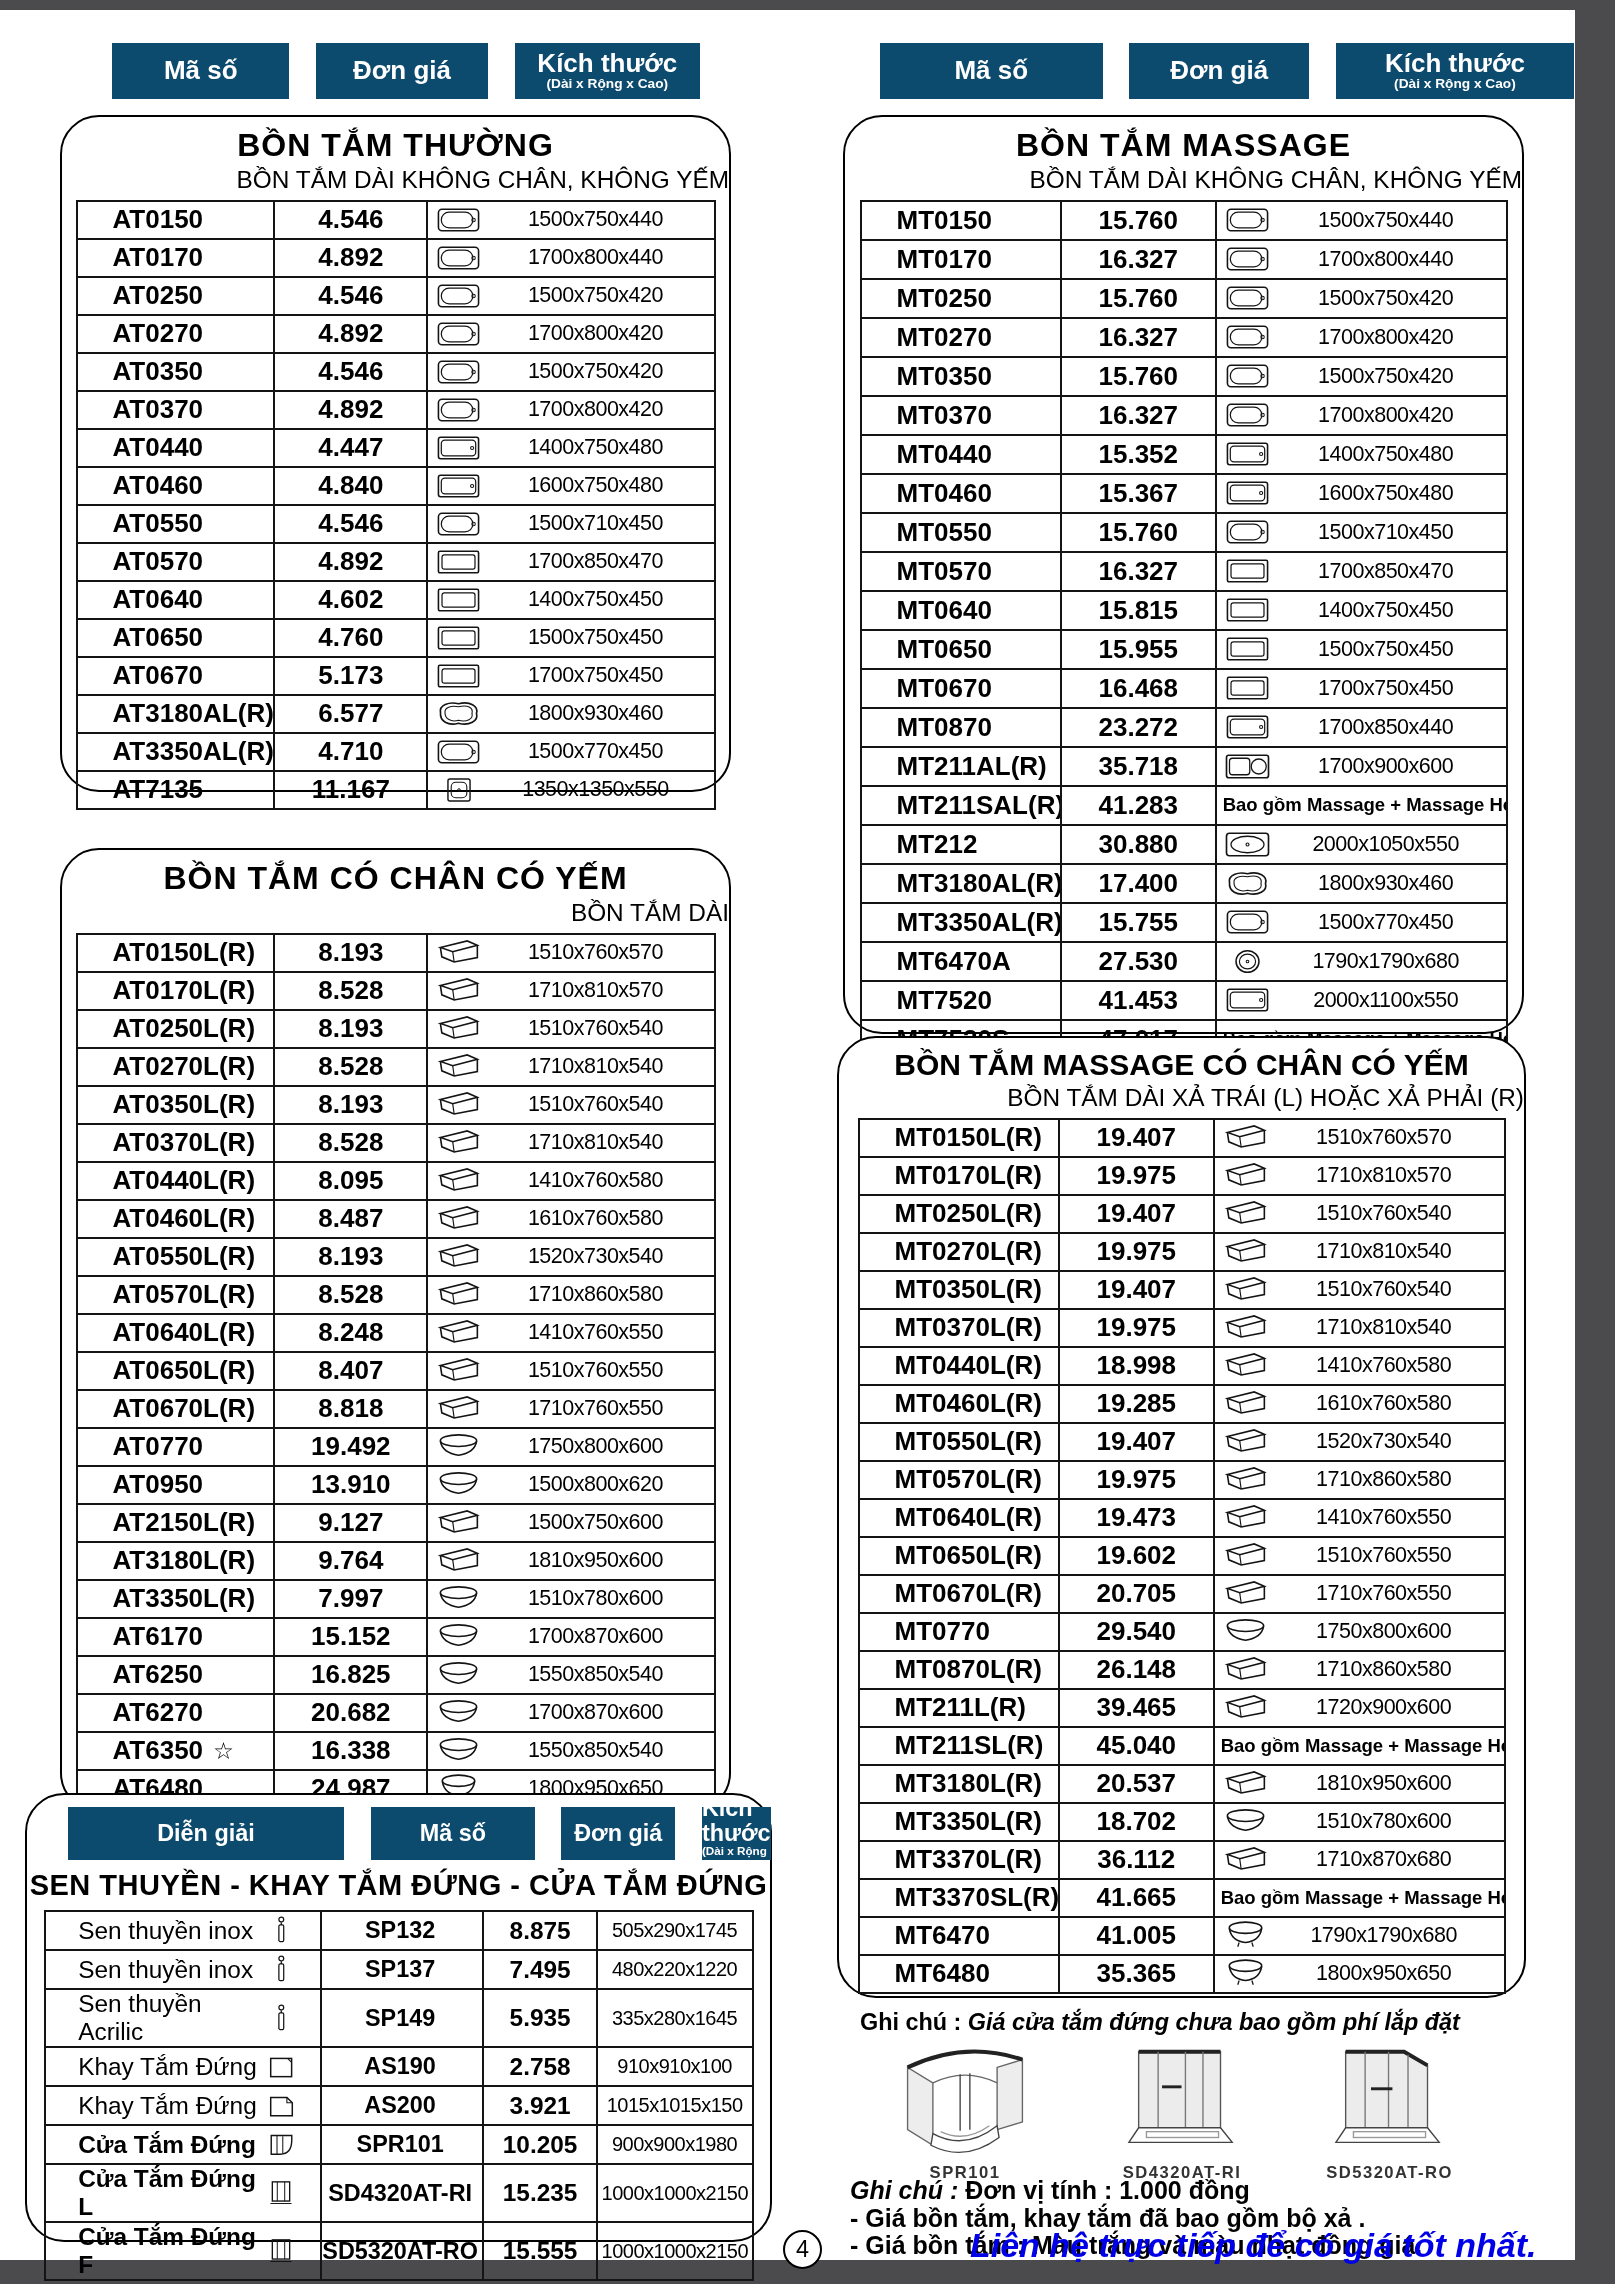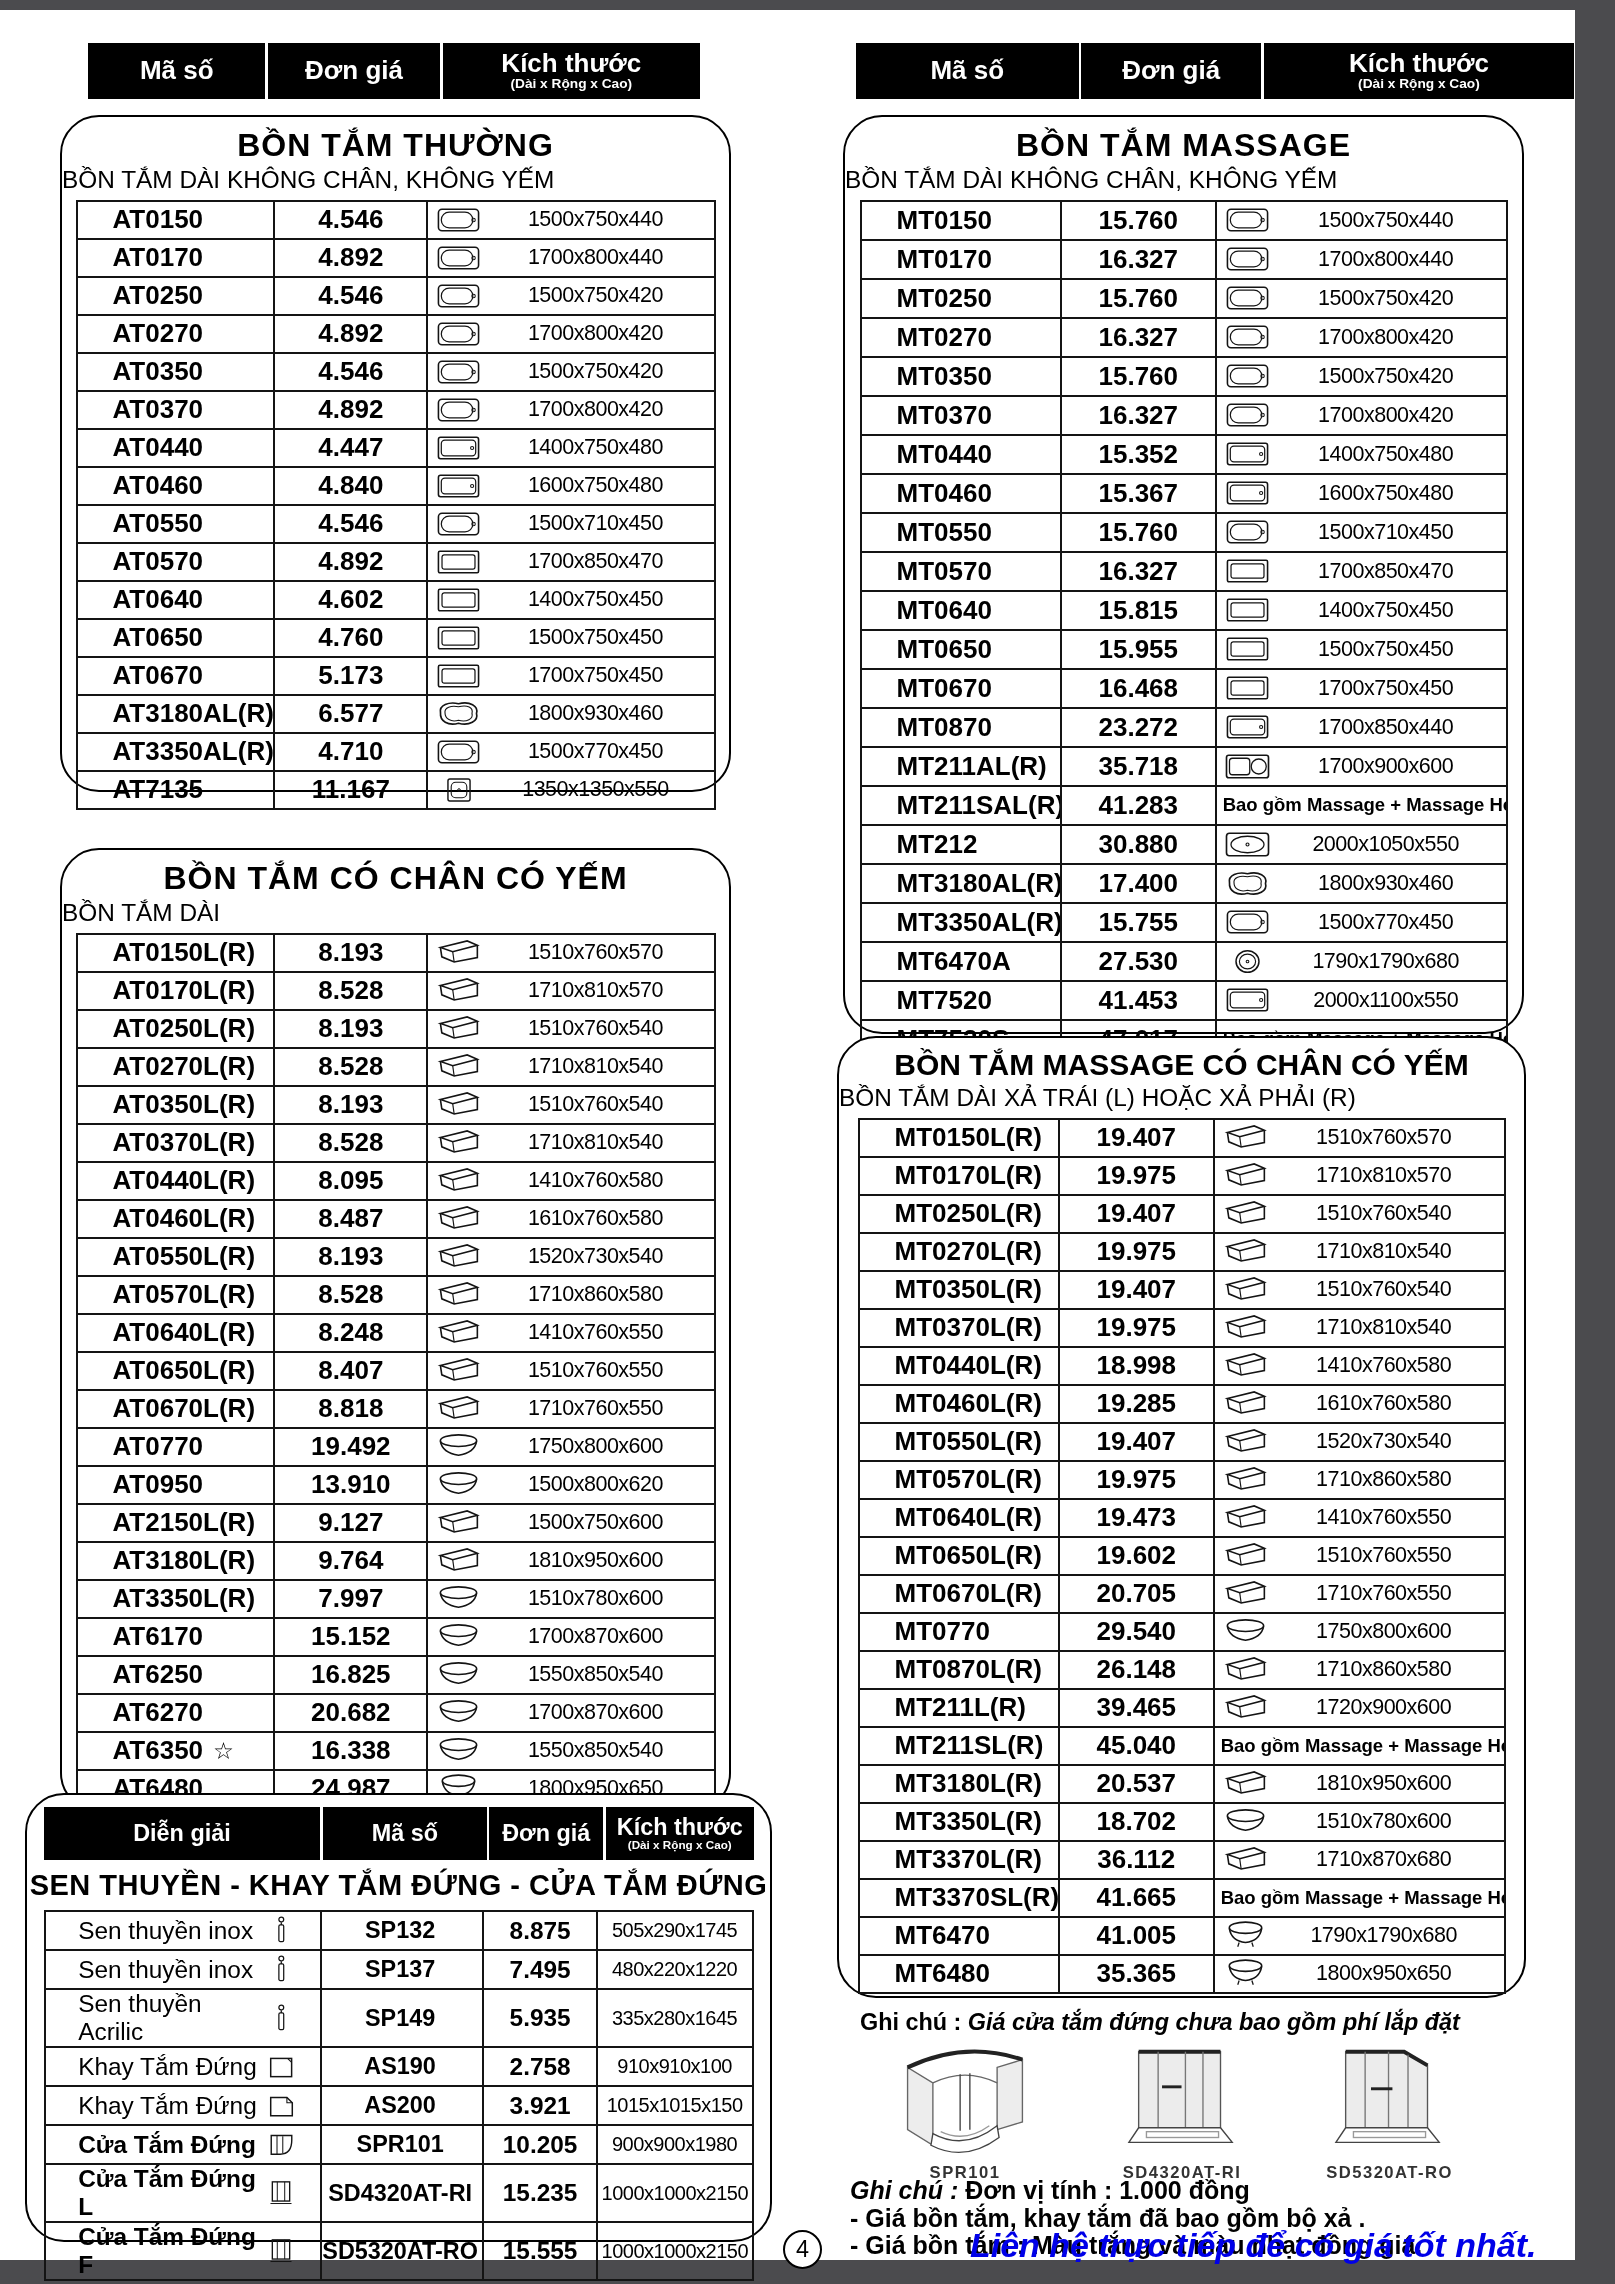--- a/index.html
+++ b/index.html
@@ -5,22 +5,22 @@
   html,body{margin:0;padding:0;background:#9a9a9a;}
   .page{position:relative;width:1616px;height:2284px;background:#fff;overflow:hidden;
         font-family:"Liberation Sans",sans-serif;color:#000;margin:0 auto;}
   .bar{position:absolute;background:#4b4b4e;}
   .bar-top{left:0;top:0;width:100%;height:9.8px;}
   .bar-right{right:0;top:0;width:41px;height:100%;}
   .bar-bottom{left:0;bottom:0;width:100%;height:24.4px;}
 
   
   .band{position:absolute;display:flex;gap:2.9px;}
-  .band-cell{background:#000000;color:#fff;font-weight:bold;display:flex;flex-direction:column;
-             align-items:center;justify-content:center;font-size:26px;line-height:1.05;}
+  .band-cell{background:#0c4a6e;color:#fff;font-weight:bold;display:flex;flex-direction:column;
+             align-items:center;justify-content:center;font-size:26px;line-height:1.05;margin-left:24px;}
   .band-sub{font-size:13.7px;font-weight:bold;}
   .band-left{left:88px;top:43px;width:612px;height:56px;}
   .band-left .c1{flex:0 0 29%;} .band-left .c2{flex:0 0 28%;} .band-left .c3{flex:1;}
   .band-right{left:856px;top:43px;width:718px;height:56px;}
   .band-right .c1{flex:0 0 31%;} .band-right .c2{flex:0 0 25%;} .band-right .c3{flex:1;}
   .band-shower{position:relative;margin:11.7px auto 0;width:710px;height:53px;}
   .band-shower .s1{flex:0 0 39%;} .band-shower .s2{flex:0 0 23%;}
   .band-shower .s3{flex:0 0 16%;} .band-shower .s4{flex:1;}
   .band-shower .band-cell{font-size:23.4px;}
   .band-shower .band-sub{font-size:11.7px;}
@@ -28,21 +28,21 @@
   
   .box{position:absolute;border:2.9px solid #000;border-radius:39px;background:#fff;}
   .box1{left:60px;top:115px;width:667px;height:673px;}
   .box2{left:60px;top:848px;width:667px;height:960px;}
   .box3{left:25px;top:1793px;width:743px;height:445px;}
   .box4{left:843px;top:115px;width:677px;height:915px;}
   .box5{left:837px;top:1036px;width:685px;height:958px;}
 
   .sec-title{text-align:center;font-weight:bold;font-size:32px;margin:9.8px 0 0;letter-spacing:1px;}
   .box5 .sec-title{font-size:30px;letter-spacing:0;}
-  .sec-sub{text-align:left;font-size:24.4px;margin:2px 0 3.9px;}
+  .sec-sub{text-align:right;font-size:24.4px;margin:2px 0 3.9px;}
   .shower-title{text-align:center;font-weight:bold;font-size:29px;margin:9.8px 0 0;letter-spacing:0.5px;}
 
   table{border-collapse:collapse;table-layout:fixed;}
   .ptable{width:640px;margin:5.9px auto 0;}
   .ptable td{border:2px solid #141414;height:36px;padding:0 3.9px;overflow:hidden;}
   .box4 .ptable,.box5 .ptable{width:648px;}
   .box4 .ptable td{height:37px;} .box5 .ptable td{height:36px;}
   td.code{font-weight:bold;font-size:26px;padding-left:35px;white-space:nowrap;}
   td.price{font-weight:bold;font-size:26px;text-align:center;}
   td.size{padding:0 5.9px;}

